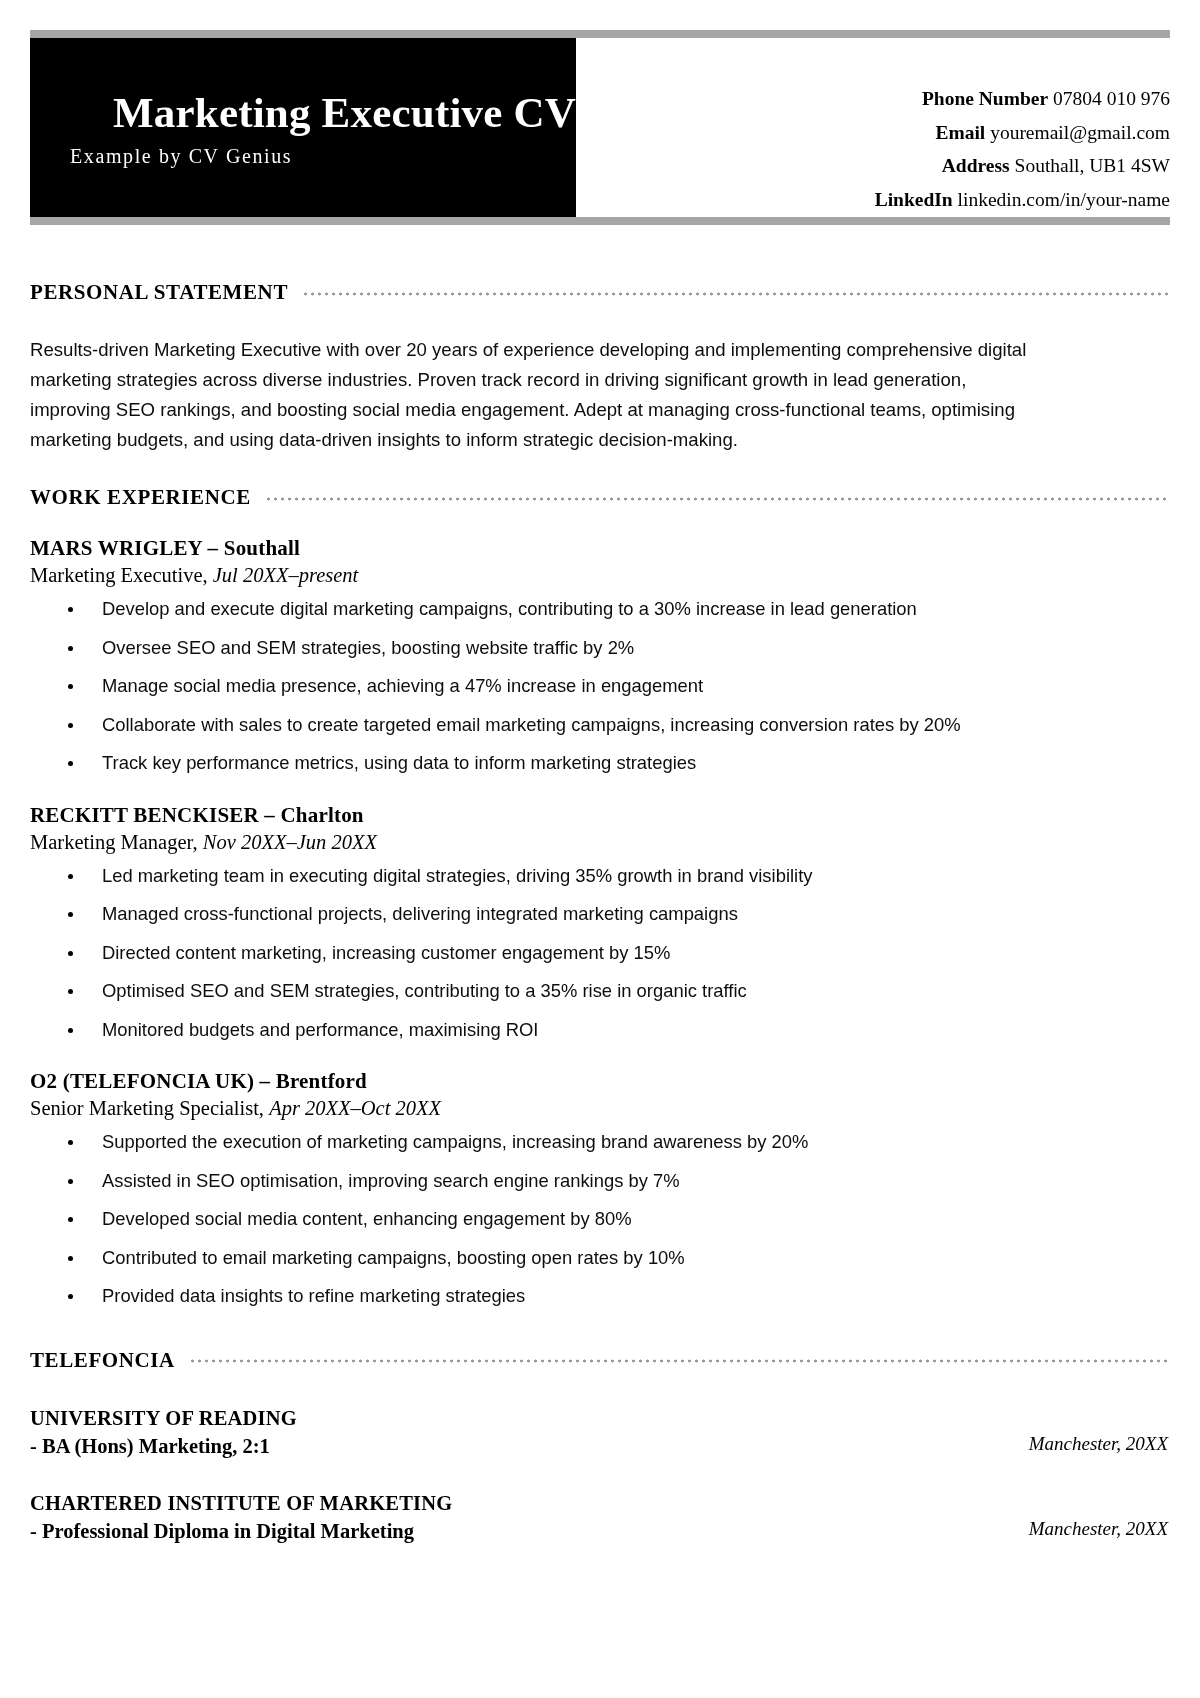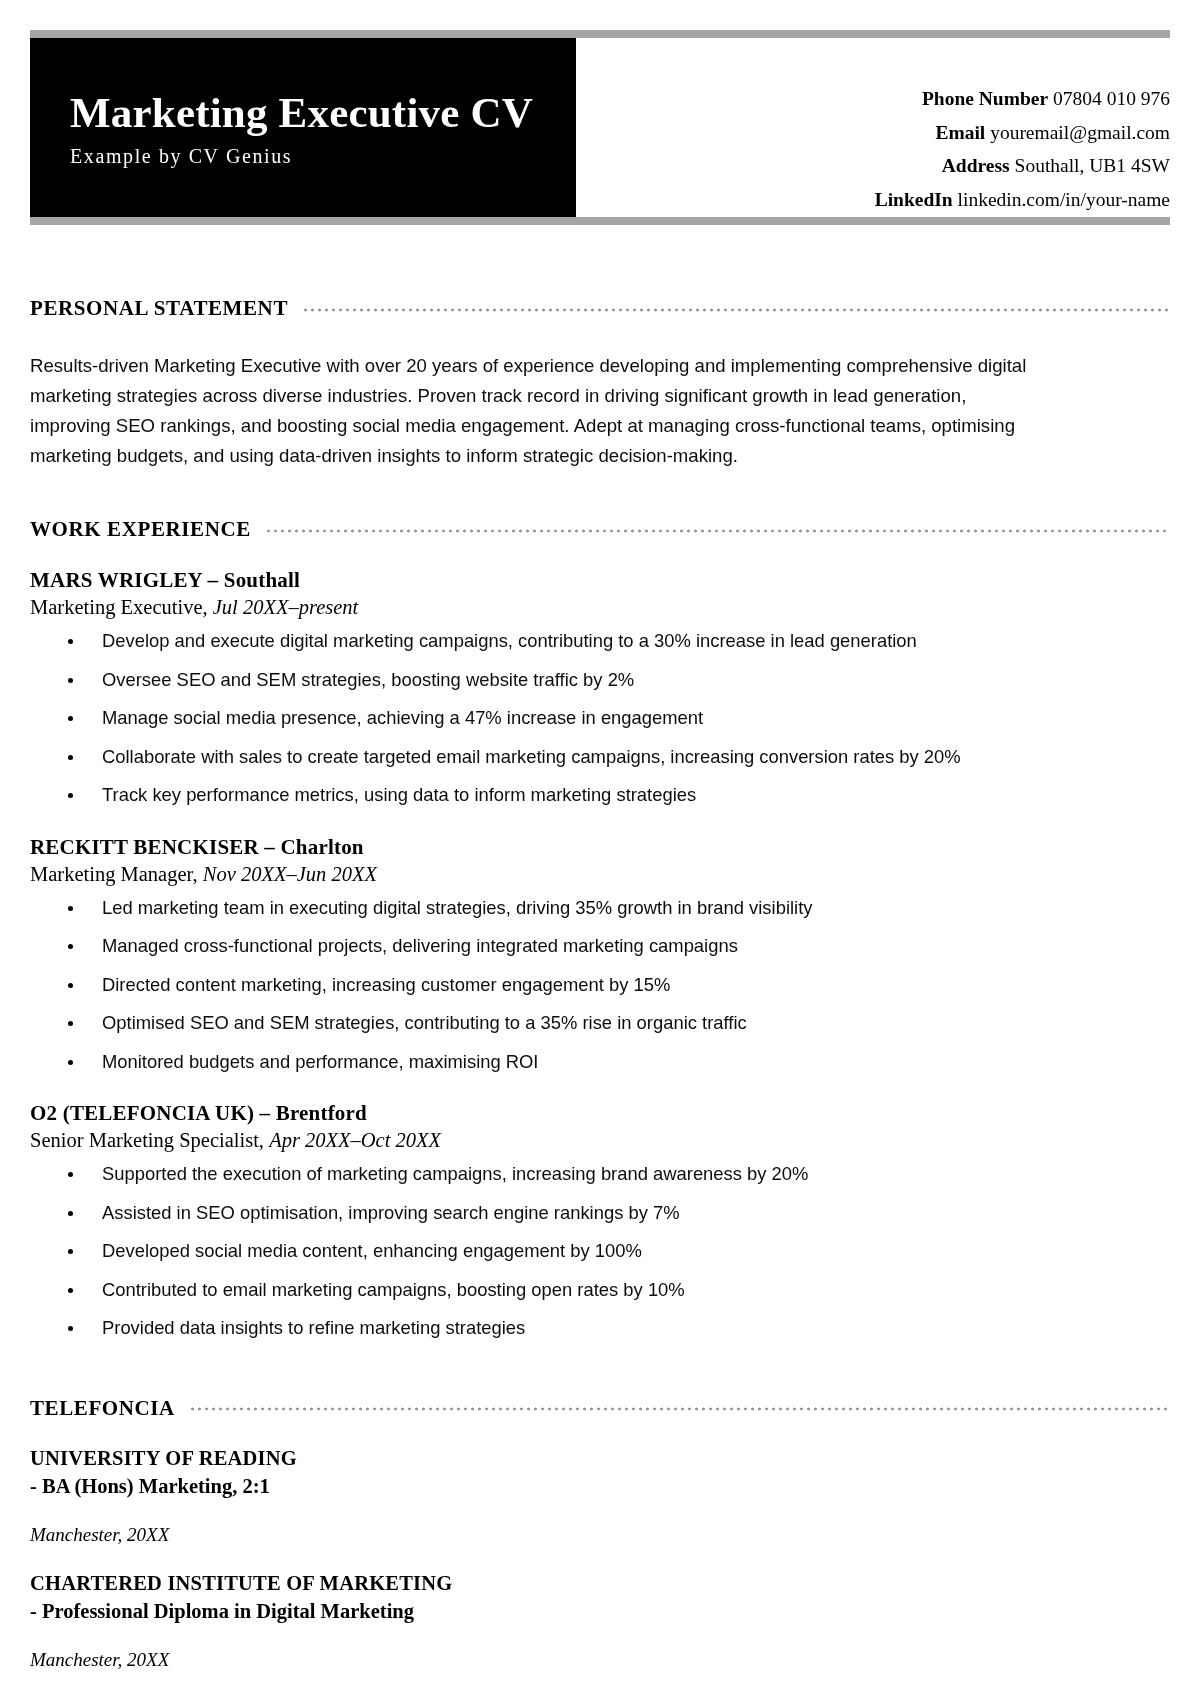--- a/index.html
+++ b/index.html
@@ -57,20 +57,21 @@
     padding: 52px 0 0 40px;
   }
   .cv-title {
     font-family: "Liberation Serif", serif;
     font-weight: bold;
     font-size: 43px;
     line-height: 1.06;
     color: #ffffff;
     letter-spacing: 0.2px;
     margin: 0;
+    text-align: right;
   }
   .cv-subtitle {
     font-family: "Liberation Serif", serif;
     font-size: 20px;
     color: #ffffff;
     letter-spacing: 1.6px;
     margin-top: 9px;
   }
 
   .contact-block {
@@ -91,21 +92,21 @@
   
   .content {
     padding: 0 30px;
     box-sizing: border-box;
   }
 
   .section-head {
     display: flex;
     align-items: center;
     gap: 14px;
-    margin-top: 16px;
+    margin-top: 0;
   }
   .section-head .stitle {
     font-family: "Liberation Serif", serif;
     font-weight: bold;
     font-size: 21px;
     letter-spacing: 0.6px;
     white-space: nowrap;
     color: #000000;
   }
   .section-head .leader {
@@ -170,22 +171,21 @@
     background: #000000;
   }
 
   .spacer-work { height: 30px; }
   .spacer-edu { height: 26px; }
 
   .edu-entry {
     display: flex;
     justify-content: space-between;
     align-items: flex-start;
-    margin-top: 26px;
-    flex-direction: column;
+    margin-top: 34px;
   }
   .edu-left {
     font-family: "Liberation Serif", serif;
   }
   .edu-school {
     font-weight: bold;
     font-size: 20.5px;
     letter-spacing: 0.2px;
   }
   .edu-degree {
@@ -280,21 +280,21 @@
     </div>
 
     <div class="job">
       <div class="job-company">O2 (TELEFONCIA UK) – Brentford</div>
       <div class="job-role">
         <span>Senior Marketing Specialist, </span><span class="dates">Apr 20XX–Oct 20XX</span>
       </div>
       <ul class="bullets">
         <li>Supported the execution of marketing campaigns, increasing brand awareness by 20%</li>
         <li>Assisted in SEO optimisation, improving search engine rankings by 7%</li>
-        <li>Developed social media content, enhancing engagement by 100%</li>
+        <li>Developed social media content, enhancing engagement by 80%</li>
         <li>Contributed to email marketing campaigns, boosting open rates by 10%</li>
         <li>Provided data insights to refine marketing strategies</li>
       </ul>
     </div>
 
     <div class="spacer-edu"></div>
     <div class="section-head">
       <div class="stitle">TELEFONCIA</div>
       <div class="leader"></div>
     </div>

